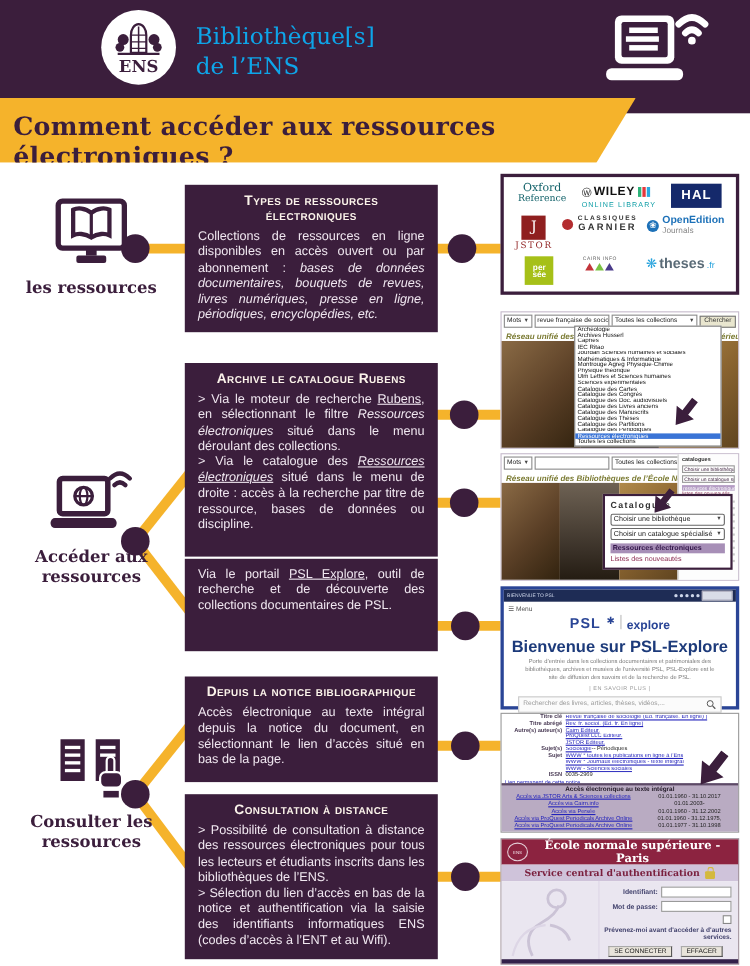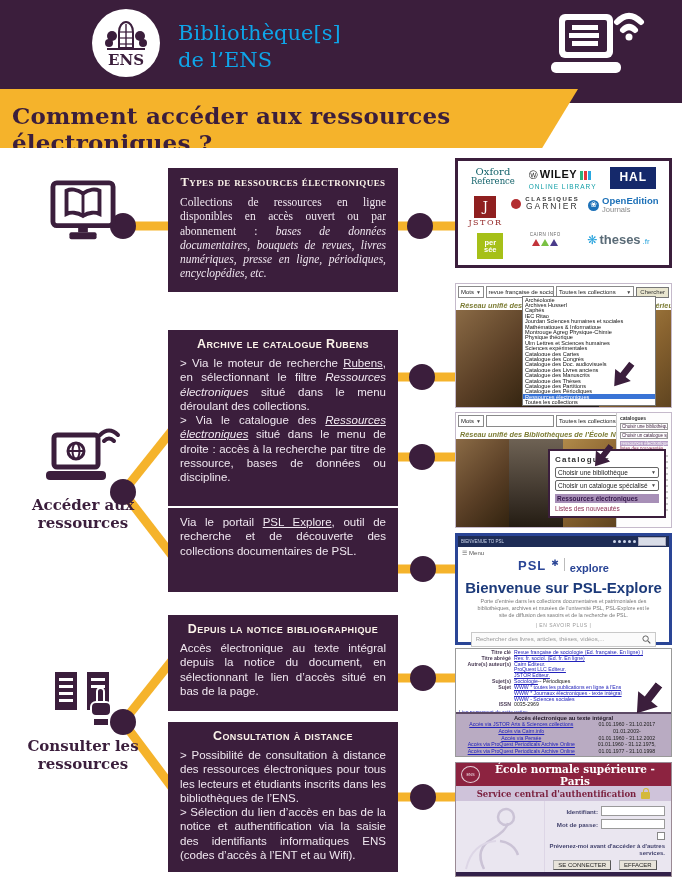--- a/index.html
+++ b/index.html
@@ -29,21 +29,21 @@
   .step .lbl{font-family:"DejaVu Serif",serif;font-weight:bold;font-size:15px;
              color:#3b1e3c;line-height:1.18;margin-top:4px;}
 
   
   .box{position:absolute;left:168px;width:230px;background:#3b1e3c;color:#f0e7f0;
        padding:7px 12px 8px;box-sizing:border-box;z-index:2;}
   .box h3{margin:0 0 5px;text-align:center;font-variant:small-caps;font-size:12.5px;
           letter-spacing:.4px;color:#fbf3ea;font-weight:bold;}
   .box p{margin:0;font-size:11.5px;line-height:1.24;text-align:justify;}
   .it{font-style:italic;} .ul{text-decoration:underline;}
-  #box1{top:168px;min-height:124px;font-family:Liberation Serif, serif;} #box2{top:330px;min-height:176px;}
+  #box1{top:168px;min-height:124px;} #box2{top:330px;min-height:176px;}
   #box3{top:508px;min-height:84px;}  #box4{top:615px;min-height:96px;}
   #box5{top:722px;min-height:150px;}
 
   
   .shot{position:absolute;left:455px;width:217px;box-sizing:border-box;background:#fff;z-index:2;}
 
   
   #shot-logos{top:158px;height:110px;border:3px solid #3b1e3c;display:flex;flex-direction:column;
               justify-content:space-around;padding:3px 6px;}
   .lrow{display:flex;align-items:flex-start;justify-content:space-around;}
@@ -55,21 +55,21 @@
   .wbooks i{display:inline-block;width:3px;height:9px;margin-left:1px;}
   .wbooks i:nth-child(1){background:#2db37a;} .wbooks i:nth-child(2){background:#e4373c;} .wbooks i:nth-child(3){background:#29a8e0;}
   .wsub{color:#14a0a8;font-size:6.5px;letter-spacing:1px;text-align:left;}
   .hal{background:#15296b;color:#fff;font-weight:bold;font-size:12px;padding:4px 9px 6px;letter-spacing:1px;}
   .jblock{width:22px;height:22px;background:#8f1f1f;color:#fff;font-family:"DejaVu Serif",serif;
           font-size:13px;display:flex;align-items:center;justify-content:center;margin:0 auto;}
   .jtxt{font-family:"DejaVu Serif",serif;color:#8f1f1f;font-size:8px;letter-spacing:1.5px;margin-top:1px;}
   .garnier{display:flex;align-items:center;gap:4px;}
   .gdot{width:10px;height:10px;border-radius:50%;background:#b32d30;}
   .g1{font-size:6px;letter-spacing:1.5px;color:#333;font-weight:bold;}
-  .g2{font-size:8.5px;letter-spacing:2px;color:#333;font-weight:normal;}
+  .g2{font-size:8.5px;letter-spacing:2px;color:#333;font-weight:bold;}
   .oe{display:flex;align-items:center;gap:3px;}
   .oedot{width:11px;height:11px;border-radius:50%;background:#1d71b8;color:#fff;font-size:8px;
          display:flex;align-items:center;justify-content:center;}
   .oe1{color:#1d71b8;font-weight:bold;font-size:9.5px;text-align:left;}
   .oe2{color:#888;font-size:7.5px;text-align:left;}
   .persee{width:26px;height:26px;background:#a6c018;color:#fff;font-size:7.5px;font-weight:bold;
           display:flex;flex-direction:column;align-items:center;justify-content:center;line-height:1;}
   .cairninfo{font-size:4.5px;color:#666;letter-spacing:.5px;}
   .tri{display:flex;justify-content:center;gap:1px;margin-top:1px;}
   .tri i{width:0;height:0;border-left:4px solid transparent;border-right:4px solid transparent;display:inline-block;}
@@ -251,20 +251,21 @@
 
   <div class="step" id="step1">
     <svg width="70" height="64" viewBox="0 0 72 66">
       <rect x="5" y="3" width="62" height="44" rx="4" fill="#fff" stroke="#3b1e3c" stroke-width="5"></rect>
       <path d="M36 14 C30 9 23 9 19 11 V35 C23 33 30 33 36 37 C42 33 49 33 53 35 V11 C49 9 42 9 36 14 Z" fill="none" stroke="#3b1e3c" stroke-width="4"></path>
       <line x1="36" y1="14" x2="36" y2="37" stroke="#3b1e3c" stroke-width="3"></line>
       <rect x="31" y="47" width="10" height="7" fill="#3b1e3c"></rect>
       <rect x="22" y="54" width="28" height="7" rx="2" fill="#3b1e3c"></rect>
     </svg>
     <div class="lbl">
+        <div>les ressources</div>
     </div>
   </div>
 
   <div class="step" id="step2">
     <svg width="78" height="66" viewBox="0 0 78 66">
       <rect x="10" y="12" width="44" height="32" rx="3" fill="#fff" stroke="#3b1e3c" stroke-width="5"></rect>
       <circle cx="32" cy="28" r="8" fill="none" stroke="#3b1e3c" stroke-width="3"></circle>
       <line x1="24" y1="28" x2="40" y2="28" stroke="#3b1e3c" stroke-width="2"></line>
       <ellipse cx="32" cy="28" rx="3.5" ry="8" fill="none" stroke="#3b1e3c" stroke-width="2"></ellipse>
       <rect x="2" y="48" width="60" height="9" rx="4" fill="#3b1e3c"></rect>

